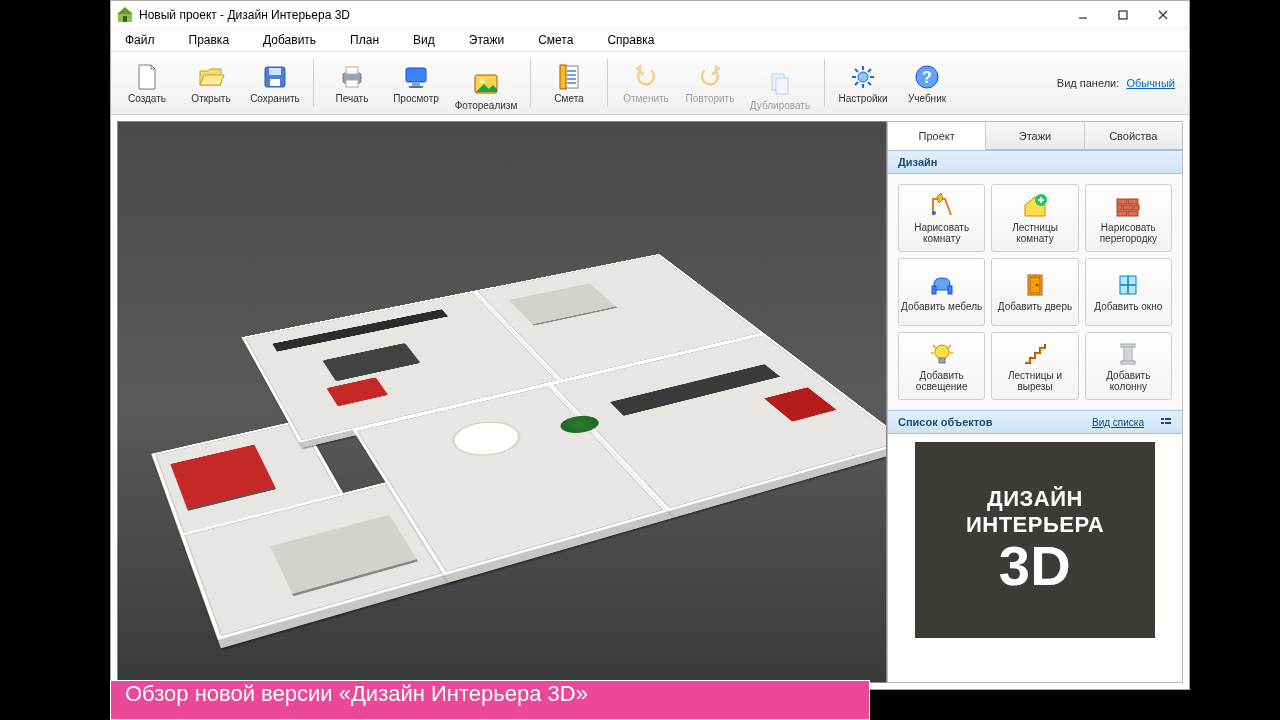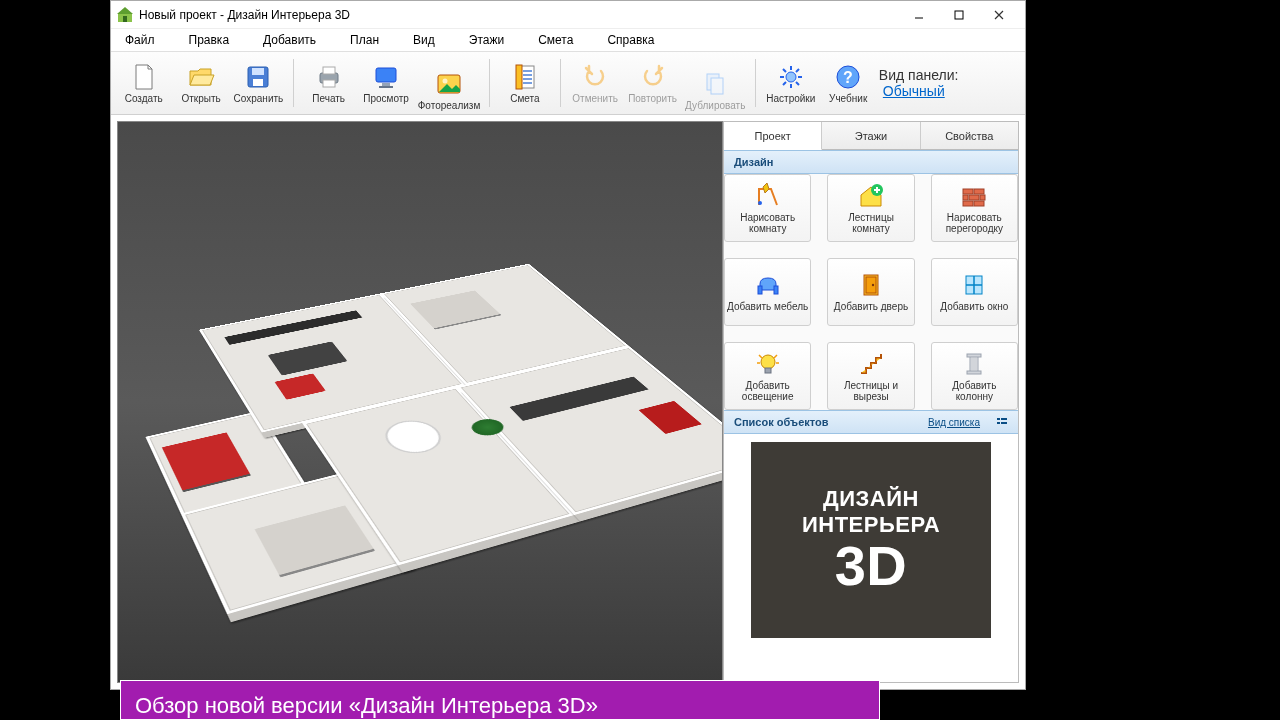--- a/index.html
+++ b/index.html
@@ -1,18 +1,18 @@
 <!DOCTYPE html>
 <html><head>
 <meta charset="utf-8">
 <style>
   * { box-sizing: border-box; margin: 0; padding: 0; font-family: 'Segoe UI', Tahoma, sans-serif; }
   body { background: #000; width: 1280px; height: 720px; overflow: hidden; position: relative; }
   .app-window {
-    position: absolute; left: 110px; top: 0; width: 916px; height: 690px;
+    position: absolute; left: 110px; top: 0; width: 1080px; height: 690px;
     background: #fff; border: 1px solid #aaa;
     box-shadow: 0 4px 12px rgba(0,0,0,.3);
     display: flex; flex-direction: column;
   }
   
   .titlebar { height: 28px; display: flex; align-items: center; padding: 0 6px; font-size: 12px; border-bottom: 1px solid #eee; }
   .app-icon { width: 16px; height: 16px; margin-right: 6px; display: inline-flex; }
   .titlebar-spacer { flex: 1; }
   .win-btn { width: 40px; height: 24px; display: inline-flex; align-items: center; justify-content: center; font-size: 12px; color: #333; cursor: default; }
   
@@ -21,21 +21,21 @@
   
   .toolbar { height: 64px; border-top: 1px solid #e0e0e0; border-bottom: 1px solid #d0d0d0;
     background: linear-gradient(#fdfdfd,#f0f0f0);
     display: flex; align-items: center; padding: 2px 6px; gap: 4px; }
   .tool-btn { width: 60px; height: 58px; display: flex; flex-direction: column; align-items: center; justify-content: center;
     font-size: 10px; color: #333; border: 1px solid transparent; border-radius: 3px; cursor: default; gap: 2px; }
   .tool-btn.wide { width: 72px; justify-content: flex-end; }
   .tool-btn.disabled { opacity: .45; }
   .tool-ico { width: 28px; height: 28px; display: inline-flex; align-items: center; justify-content: center; }
   .tool-sep { width: 1px; height: 48px; background: #d0d0d0; margin: 0 4px; }
-  .panel-mode { margin-left: auto; font-size: 14px; color: #333; padding-right: 8px; }
+  .panel-mode { margin-left: auto; font-size: 11px; color: #333; padding-right: 8px; }
   .panel-mode a { color: #0066cc; text-decoration: underline; margin-left: 4px; }
   
   .app-body { flex: 1; display: flex; overflow: hidden; }
   .viewport { flex: 1; background: linear-gradient(180deg,#4a4a4a 0%, #5a5a5a 50%, #3a3a3a 100%); margin: 6px 0 6px 6px; border: 1px solid #888; position: relative; overflow: hidden; }
   
   .floorplan { position: absolute; inset: 0; }
   .fp-base { position: absolute; left: 6%; top: 8%; width: 86%; height: 84%;
     transform: perspective(1200px) rotateX(58deg) rotateZ(-24deg);
     transform-origin: center; }
   .room { position: absolute; background: #e8e6e2; border: 3px solid #fff;
@@ -58,33 +58,33 @@
   .plant { left:56%; top:62%; width:6%; height:6%; background: radial-gradient(circle,#2e7d32,#1b5e20); border-radius:50%; }
   .tvunit { left:24%; top:6%; width:30%; height:4%; background:#2c2c2c; }
   
   .side-panel { width: 296px; border-left: 1px solid #ccc; background: #fafafa; display: flex; flex-direction: column; margin: 6px 6px 6px 0; border:1px solid #bcbcbc; }
   .panel-tabs { display: flex; height: 28px; border-bottom: 1px solid #bcbcbc; background: linear-gradient(#f7f7f7,#ececec); }
   .ptab { flex: 1; font-size: 11px; display: flex; align-items: center; justify-content: center; border-right: 1px solid #ccc; cursor: default; color:#333; }
   .ptab:last-child { border-right: none; }
   .ptab.active { background: #fff; border-bottom: 1px solid #fff; margin-bottom: -1px; font-weight: 500; }
   .section-header { height: 24px; background: linear-gradient(#e4f0fb,#cfe3f5); border-top:1px solid #9cc3e4; border-bottom:1px solid #9cc3e4;
     font-size: 11px; font-weight: bold; color: #1a4d7a; display: flex; align-items: center; padding: 0 10px; justify-content: space-between; }
-  .design-grid { padding: 0; display: grid; grid-template-columns: repeat(3, 1fr); gap: 16px; }
+  .design-grid { padding: 10px; display: grid; grid-template-columns: repeat(3, 1fr); gap: 6px; }
   .design-btn { height: 68px; border: 1px solid #cfcfcf; background: linear-gradient(#fff,#f3f3f3); border-radius: 3px;
     display: flex; flex-direction: column; align-items: center; justify-content: center; font-size: 10px; text-align: center;
     cursor: default; color:#333; gap:3px; padding:2px; }
   .design-ico { width: 26px; height: 26px; display: inline-flex; align-items:center; justify-content:center; }
   .list-view-link { font-size: 10px; font-weight: normal; color: #0a4d85; text-decoration: underline; display:flex; align-items:center; gap:16px; }
   .object-list { flex:1; padding:8px; display:flex; justify-content:center; background:#fff; }
   .promo { width: 240px; height: 196px; background:#3e3b36; color:#fff; display:flex; flex-direction:column; align-items:center; justify-content:center; text-align:center; font-weight:800; letter-spacing:.5px; }
   .promo .l1 { font-size: 22px; }
   .promo .l2 { font-size: 22px; }
   .promo .l3 { font-size: 56px; line-height:1; font-weight:900; }
   
-  .caption-bar { position:absolute; left:120px; bottom:0; width:760px; height:40px; background:#a21caf; border:1px solid #fff; color:#fff; font-size:22px; display:flex; align-items:flex-end; padding:0 14px; font-family: Georgia, serif; }
+  .caption-bar { position:absolute; left:110px; bottom:0; width:760px; height:40px; background:#ec4899; border:1px solid #fff; color:#fff; font-size:22px; display:flex; align-items:flex-start; padding:0 14px; font-family: Georgia, serif; }
   svg { display: block; }
 </style>
 </head>
 <body>
 
 <div class="app-window">
 
   <div class="titlebar">
     <span class="app-icon">
       <svg viewBox="0 0 16 16">

